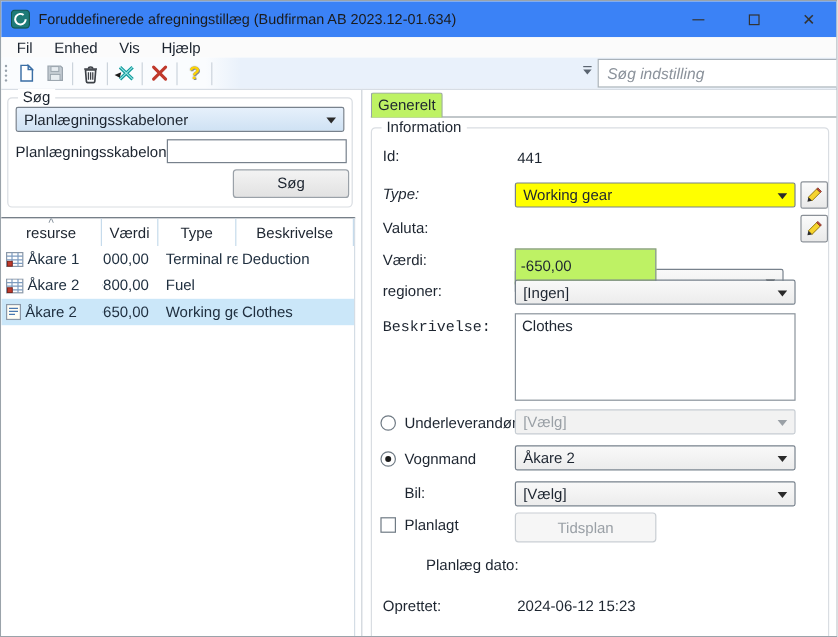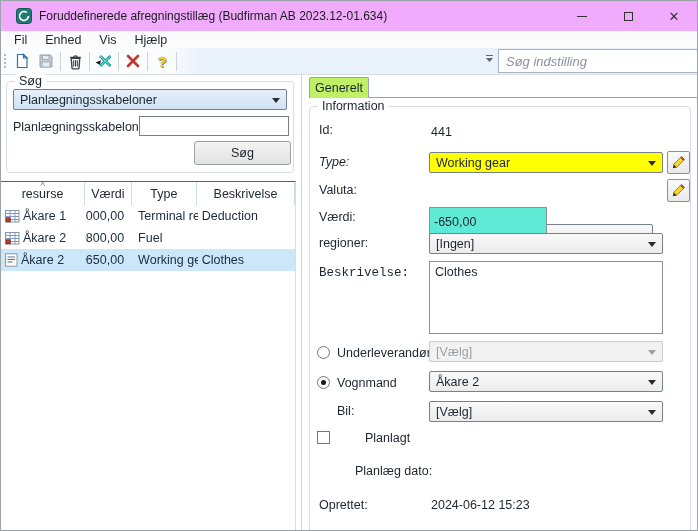--- a/index.html
+++ b/index.html
@@ -1,21 +1,21 @@
 <!DOCTYPE html>
 <html><head>
 <meta charset="utf-8">
 <style>
   * { margin:0; padding:0; box-sizing:border-box; }
   html,body { width:698px; height:531px; }
   body { font-family:"Liberation Sans", sans-serif; font-size:12.5px; color:#1d2530; background:#fff; overflow:hidden; }
   .window { position:relative; width:698px; height:531px; border:1px solid #9aa3aa; background:#fff; overflow:hidden; }
 
   
-  .titlebar { position:absolute; left:0; top:0; width:100%; height:30px; background:#f0abfc; display:flex; align-items:center; padding-left:15px; }
+  .titlebar { position:absolute; left:0; top:0; width:100%; height:30px; background:#3b82f6; display:flex; align-items:center; padding-left:8px; }
   .app-icon { width:16px; height:16px; margin-right:7px; flex:0 0 auto; }
   .title-text { font-size:12px; color:#1b1b1b; white-space:nowrap; }
   .win-controls { position:absolute; right:0; top:0; height:30px; display:flex; }
   .win-btn { width:46px; height:30px; display:flex; align-items:center; justify-content:center; color:#333; }
   .glyph-min { width:10px; height:1px; background:#333; display:block; }
   .glyph-max { width:9px; height:9px; border:1px solid #333; display:block; }
   .glyph-close { font-size:13px; line-height:1; }
 
   
   .menubar { position:absolute; left:0; top:30px; width:100%; height:17px; background:#fbfbfb; display:flex; align-items:center; padding-left:4px; }
@@ -283,21 +283,21 @@
     </div>
     <div class="edit-btn" style="left:666px; top:104px;">
       <svg viewBox="0 0 16 16" width="15" height="15">
         <path d="M10.2 2.6 L13.4 5.8 L6 13.2 L2.8 10 Z" fill="#f6d32d" stroke="#8a6d00" stroke-width="0.8"></path>
         <path d="M11.2 1.6 L14.4 4.8 L13.4 5.8 L10.2 2.6 Z" fill="#c84b3a" stroke="#7a2e22" stroke-width="0.7"></path>
         <path d="M2.8 10 L6 13.2 L2 14 Z" fill="#2b2b2b"></path>
       </svg>
     </div>
 
     <span class="field-label" style="left:318px; top:134px;">Værdi:</span>
-    <input class="text-input hl-input" style="left: 428px; top: 132px; width: 118px; height: 30px; background: #5eead4; border-color: rgb(138, 147, 156);" value="-650,00">
+    <input class="text-input hl-input" style="left: 428px; top: 132px; width: 118px; height: 30px; background: #bef264; border-color: rgb(138, 147, 156);" value="-650,00">
 
     <span class="field-label" style="left:318px; top:160px;">regioner:</span>
     <div class="combo" style="left:428px; top:158px; width:234px;">
       <span class="combo-text">[Ingen]</span>
       <span class="combo-arrow"></span>
     </div>
 
     <span class="field-label" style="left:318px; top:190px;font-family:Liberation Mono, monospace;">Beskrivelse:</span>
     <textarea class="textarea" style="left: 428px; top: 186px; width: 234px; height: 73px;">Clothes</textarea>
 
@@ -315,20 +315,23 @@
       <span class="combo-arrow"></span>
     </div>
 
     <span class="field-label" style="left:336px; top:328px;">Bil:</span>
     <div class="combo" style="left:428px; top:326px; width:234px;">
       <span class="combo-text">[Vælg]</span>
       <span class="combo-arrow"></span>
     </div>
 
     <span class="checkbox" style="left:316px; top:356px;"></span>
-    <span class="field-label" style="left:336px; top:355px;margin-left:28px;">Planlagt</span>
+    <span class="field-label" style="left:336px; top:355px;">Planlagt</span>
+    <div class="btn disabled" style="left:428px; top:352px; width:118px; height:25px;">
+      <span>Tidsplan</span>
+    </div>
 
     <span class="field-label" style="left:318px; top:388px;margin-left:36px;">Planlæg dato:</span>
 
     <span class="field-label" style="left:318px; top:422px;">Oprettet:</span>
     <span class="value-text" style="left:430px; top:422px;">2024-06-12 15:23</span>
   </div>
 </div>
 
 </body></html>

